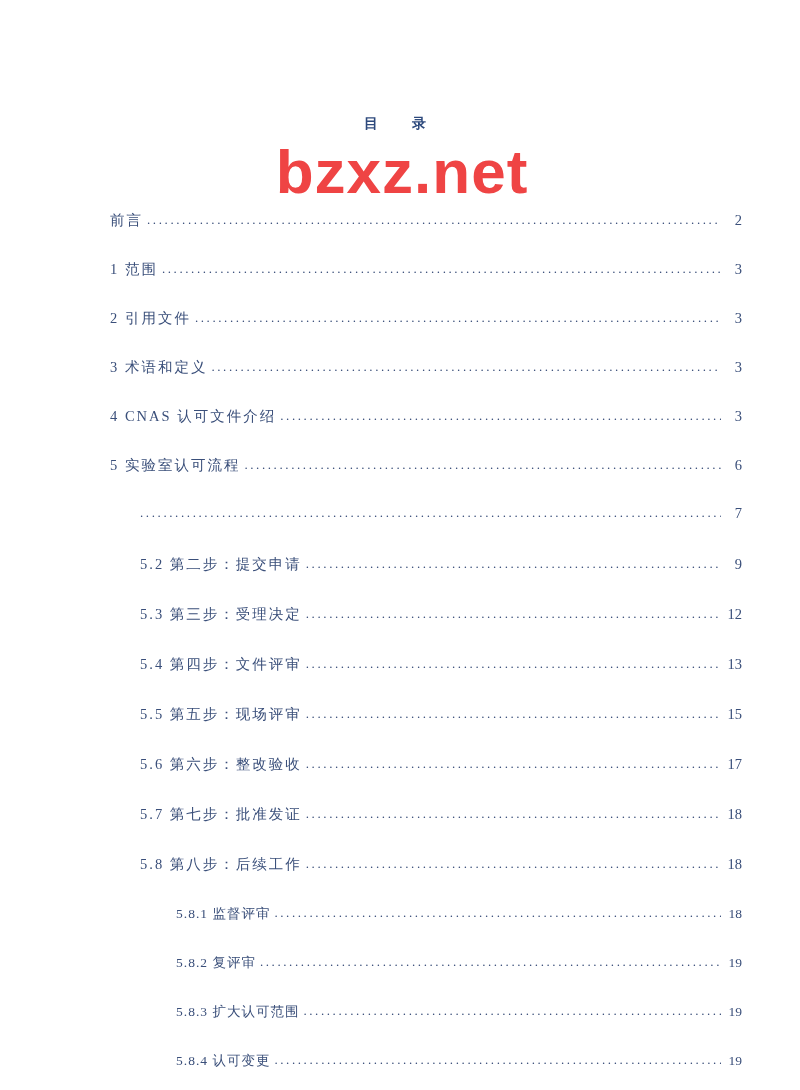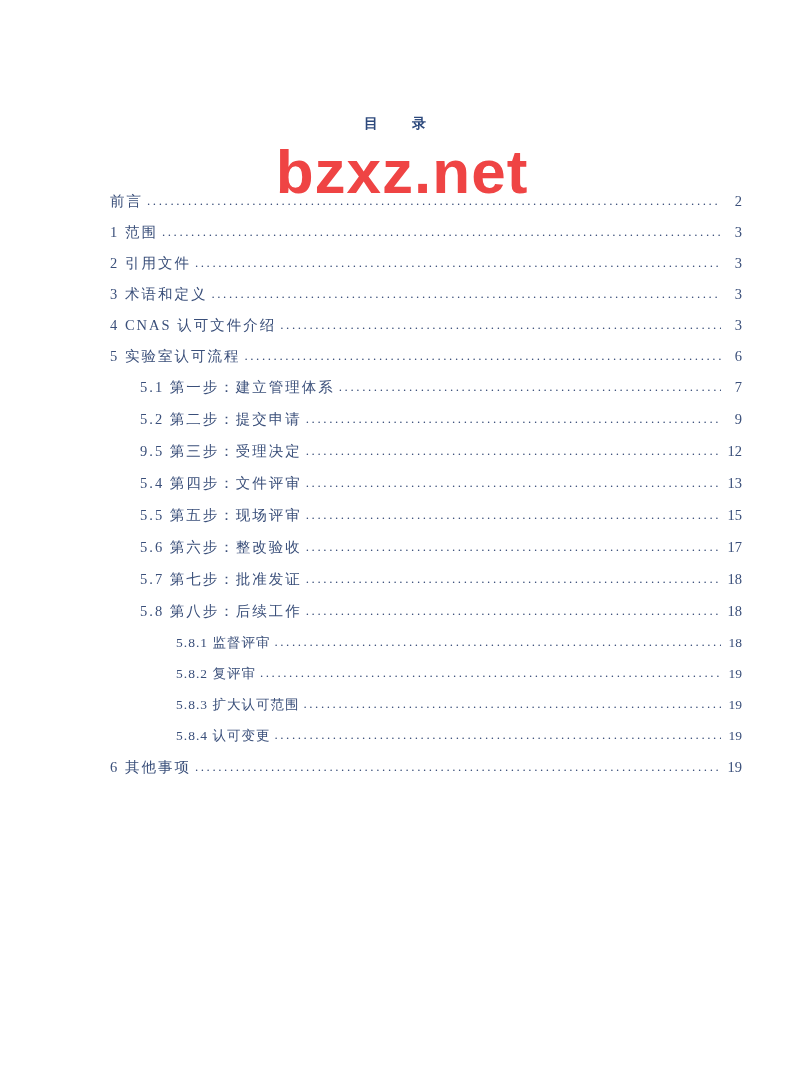--- a/index.html
+++ b/index.html
@@ -85,20 +85,21 @@
     left: 110px;
     width: 632px;
   }
   .toc-entry {
     display: flex;
     align-items: baseline;
     color: #3a4f7a;
     font-family: "Liberation Serif", serif;
     white-space: nowrap;
     margin-bottom: 1px;
+    margin-top: 19px;
   }
   .toc-label {
     flex: 0 0 auto;
     padding-right: 4px;
   }
   .toc-dots {
     flex: 1 1 auto;
     overflow: hidden;
     white-space: nowrap;
     color: #3a4f7a;
@@ -173,31 +174,30 @@
         <span class="toc-label">4 CNAS 认可文件介绍</span>
         <span class="toc-dots">............................................................................................................................................</span>
         <span class="toc-page">3</span>
       </div>
       <div class="toc-entry lvl0">
         <span class="toc-label">5 实验室认可流程</span>
         <span class="toc-dots">............................................................................................................................................</span>
         <span class="toc-page">6</span>
       </div>
       <div class="toc-entry lvl1">
-        <span class="toc-label">5.1 第一步：建立管理体系</span>
         <span class="toc-dots">............................................................................................................................................</span>
         <span class="toc-page">7</span>
       </div>
       <div class="toc-entry lvl1">
         <span class="toc-label">5.2 第二步：提交申请</span>
         <span class="toc-dots">............................................................................................................................................</span>
         <span class="toc-page">9</span>
       </div>
       <div class="toc-entry lvl1">
-        <span class="toc-label">9.5 第三步：受理决定</span>
+        <span class="toc-label">5.3 第三步：受理决定</span>
         <span class="toc-dots">............................................................................................................................................</span>
         <span class="toc-page">12</span>
       </div>
       <div class="toc-entry lvl1">
         <span class="toc-label">5.4 第四步：文件评审</span>
         <span class="toc-dots">............................................................................................................................................</span>
         <span class="toc-page">13</span>
       </div>
       <div class="toc-entry lvl1">
         <span class="toc-label">5.5 第五步：现场评审</span>

